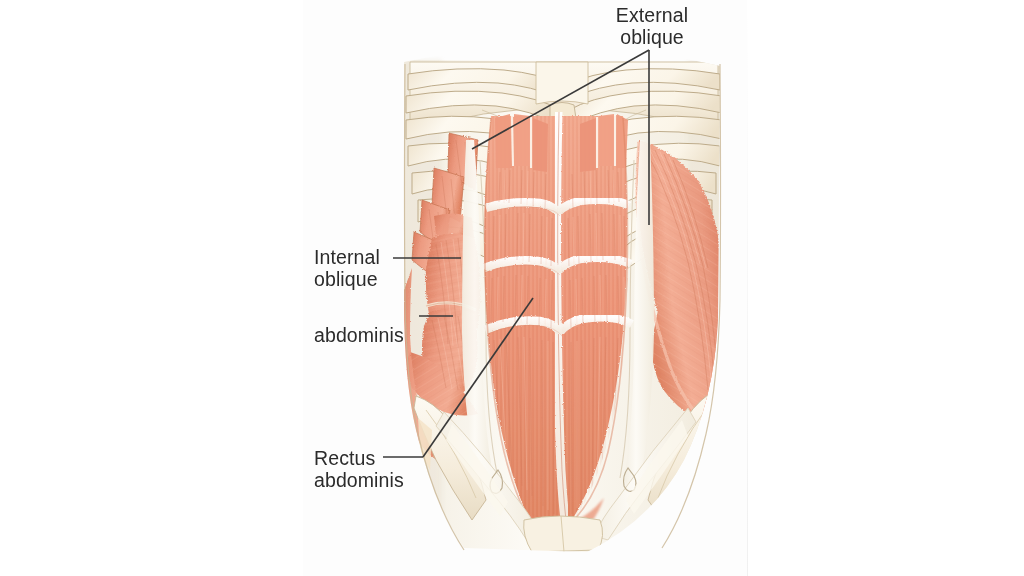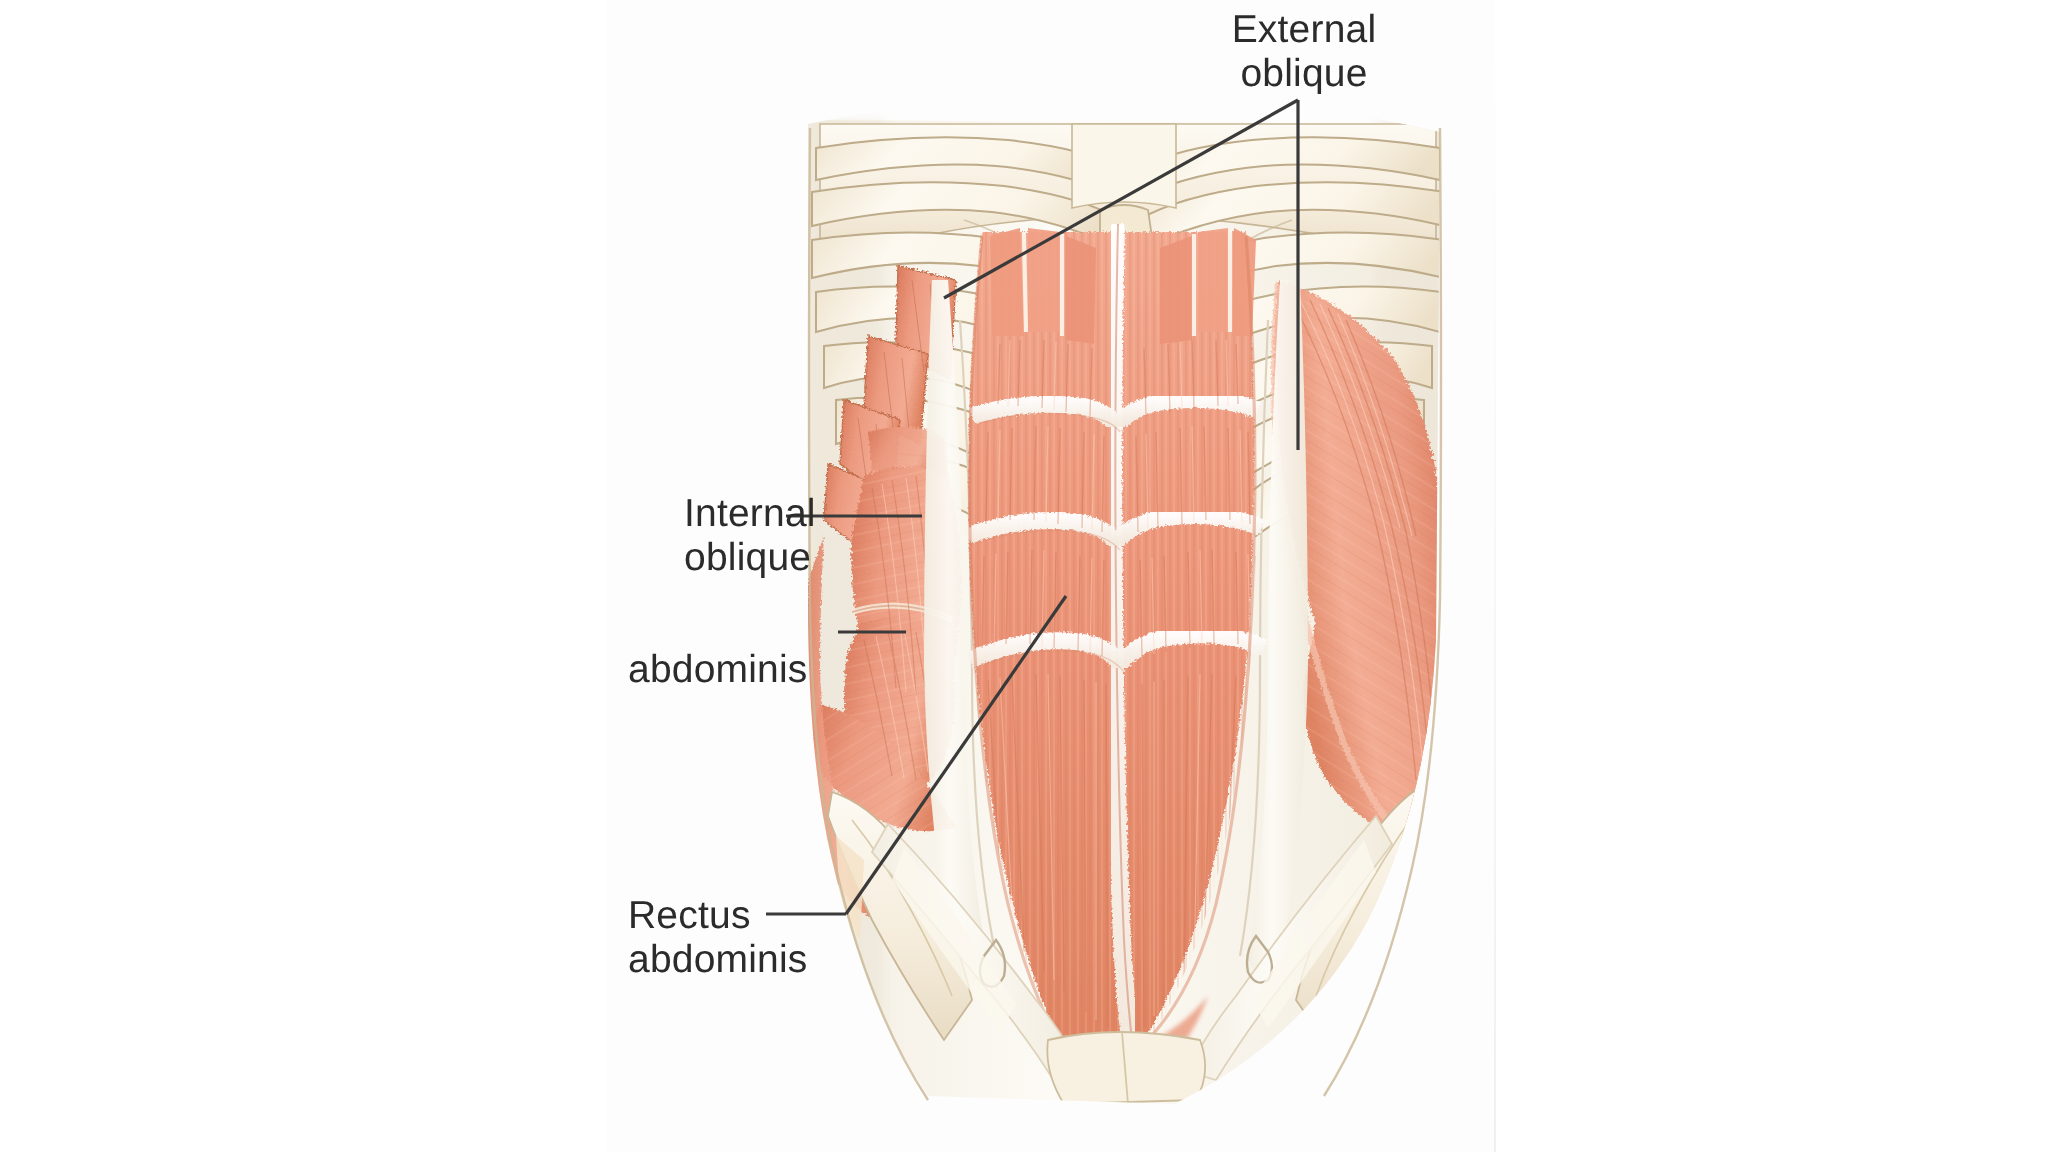--- a/index.html
+++ b/index.html
@@ -25,21 +25,21 @@
     position:absolute;
     color:#2b2b2b;
     font-size:19.5px;
     line-height:21.5px;
     letter-spacing:.1px;
     white-space:pre;
     font-family:"Liberation Sans","DejaVu Sans",sans-serif;
   }
   .lbl.right{text-align:center;}
   #lbl-external{left:592px;top:5px;text-align:center;width:96px;}
-  #lbl-internal{left:302px;top:247px;margin-left:28px;}
+  #lbl-internal{left:302px;top:247px;}
   #lbl-transversus{left:302px;top:303px;}
   #lbl-rectus{left:302px;top:448px;}
 </style>
 </head>
 <body>
 
 <div id="stage">
 
   <div id="panel"></div>
 

